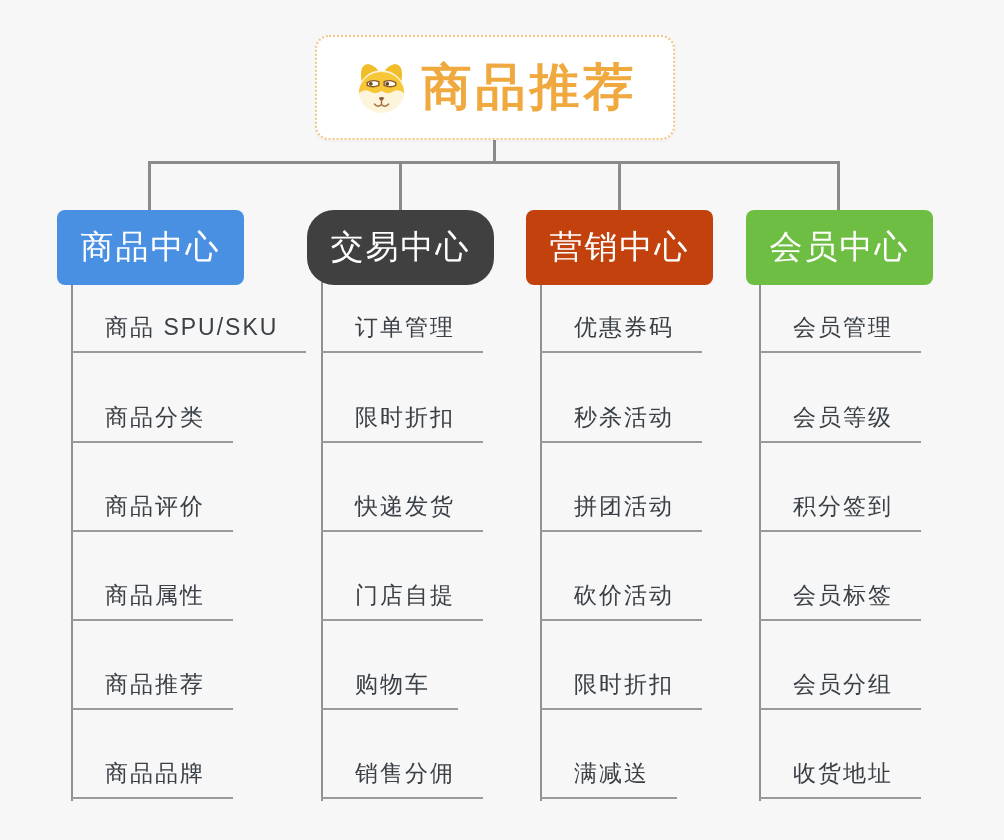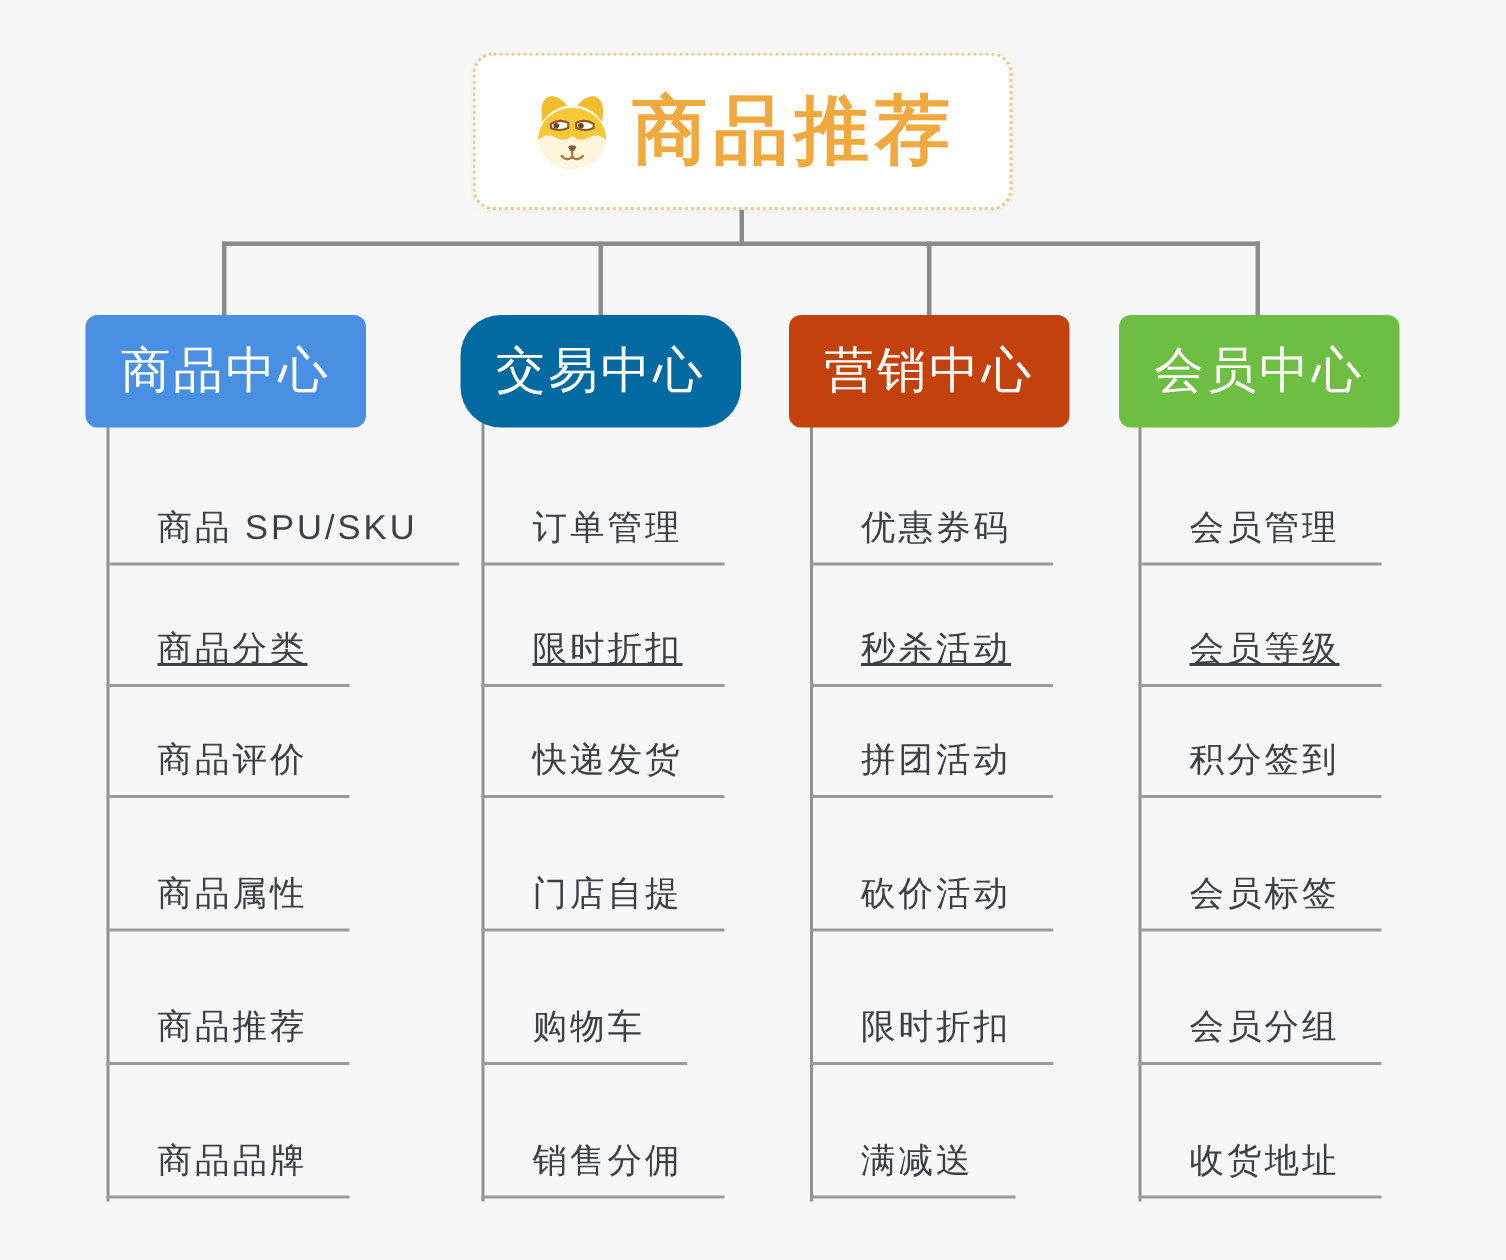--- a/index.html
+++ b/index.html
@@ -60,21 +60,21 @@
     position: absolute;
     padding: 0 28px 9px 34px;
     font-size: 23px; letter-spacing: 2px; line-height: 30px;
     color: #3a4045;
     border-bottom: 2px solid #9a9a9a;
     white-space: nowrap;
     width: max-content;
   }
   .leaf.c0 { left: 71px;  } .leaf.c1 { left: 321px; }
   .leaf.c2 { left: 540px; } .leaf.c3 { left: 759px; }
-  .leaf.r0 { top: 312px; margin-top: 24px; } .leaf.r1 { top: 417px; text-decoration: underline; }
+  .leaf.r0 { top: 312px; } .leaf.r1 { top: 402px; }
   .leaf.r2 { top: 491px; } .leaf.r3 { top: 580px; }
   .leaf.r4 { top: 669px; } .leaf.r5 { top: 758px; }
 </style>
 </head>
 <body>
 
 <div class="canvas">
 
   <div class="line stem"></div>
   <div class="line bus"></div>
@@ -102,21 +102,21 @@
       <circle cx="20" cy="25.3" r="2.1" fill="#6E4418"></circle>
       <circle cx="38.5" cy="25.3" r="2.1" fill="#6E4418"></circle>
 
       <path d="M29 41 Q32 39 35 41 Q34 44.5 32 44.5 Q30 44.5 29 41 Z" fill="#8A5A33"></path>
       <path d="M32 44.5 L32 48 M24 48 Q28 52.5 32 48.5 Q36 52.5 40 48" fill="none" stroke="#A9763F" stroke-width="1.7" stroke-linecap="round"></path>
     </svg>
     <span class="root-title">商品推荐</span>
   </div>
 
   <div class="branch b0" style="background-color: rgb(74, 144, 226);">商品中心</div>
-  <div class="branch b1" style="background-color: #0369a1; border-radius: 27px;">交易中心</div>
+  <div class="branch b1" style="background-color: #404040; border-radius: 27px;">交易中心</div>
   <div class="branch b2" style="background-color: #c2410c;">营销中心</div>
   <div class="branch b3" style="background-color: rgb(111, 190, 68);">会员中心</div>
 
   <div class="leaf c0 r0">商品 SPU/SKU</div>
   <div class="leaf c0 r1">商品分类</div>
   <div class="leaf c0 r2">商品评价</div>
   <div class="leaf c0 r3">商品属性</div>
   <div class="leaf c0 r4">商品推荐</div>
   <div class="leaf c0 r5">商品品牌</div>
 

